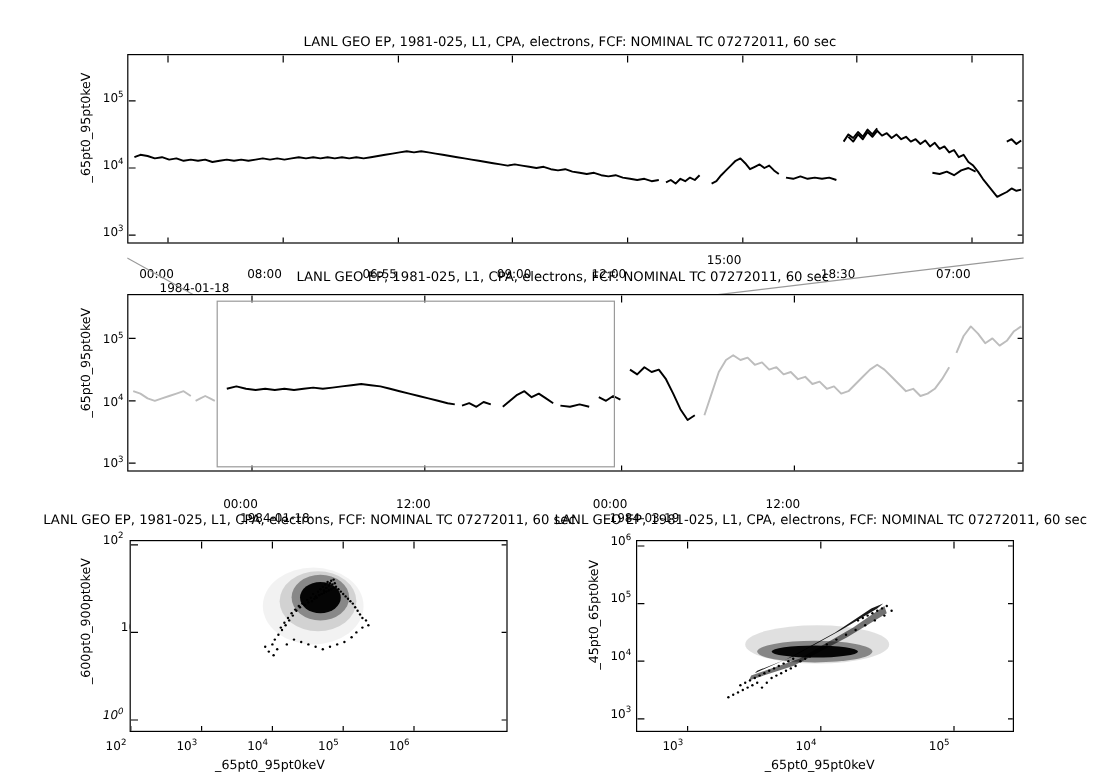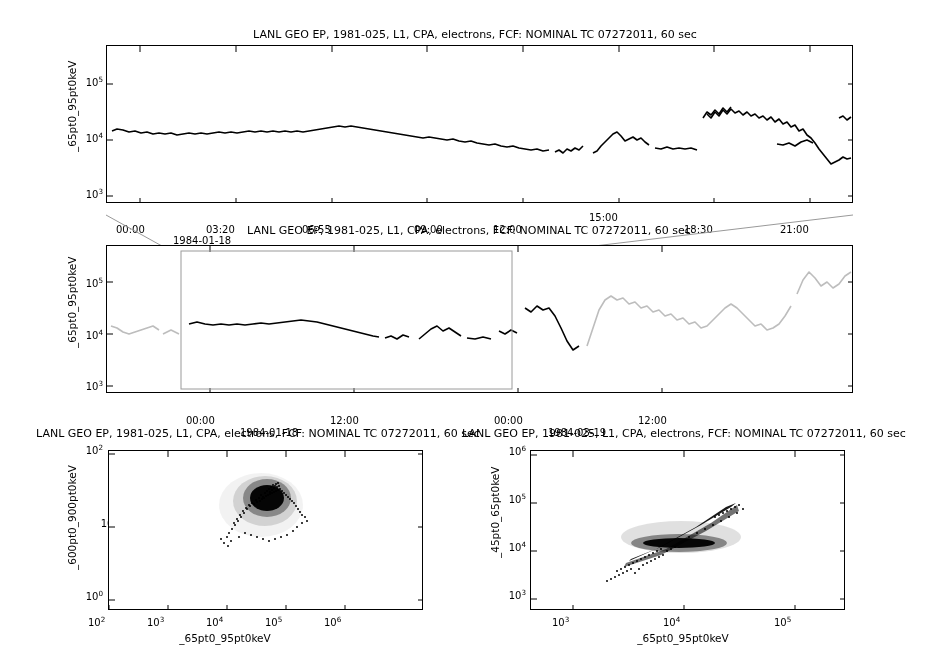--- a/index.html
+++ b/index.html
@@ -53,21 +53,20 @@
   .tick-y {
     position: absolute;
     font-size: 10px;
     white-space: nowrap;
     text-align: right;
   }
   .datelabel {
     position: absolute;
     font-size: 10px;
     white-space: nowrap;
-    margin-left: 40px;
   }
   sup {
     font-size: 0.72em;
     vertical-align: super;
     line-height: 0;
   }
   .connector {
     position: absolute;
     pointer-events: none;
   }
@@ -79,27 +78,27 @@
 <div class="panel">
   <div class="ptitle" style="left:253px; top:28px;">LANL GEO EP, 1981-025, L1, CPA, electrons, FCF: NOMINAL TC 07272011, 60 sec</div>
 
   <div class="ylabel" style="left:66px; top:152px;">_65pt0_95pt0keV</div>
 
   <div class="tick-y" style="left:73px; top:77px; width:30px;">10<sup>5</sup></div>
   <div class="tick-y" style="left:73px; top:133px; width:30px;">10<sup>4</sup></div>
   <div class="tick-y" style="left:73px; top:189px; width:30px;">10<sup>3</sup></div>
 
   <div class="tick-x" style="left:116px; top:224px; width:46px;">00:00</div>
-  <div class="tick-x" style="left:206px; top:224px; width:46px;">03:20</div>
+  <div class="tick-x" style="left:206px; top:224px; width:46px;">08:00</div>
   <div class="tick-x" style="left:302px; top:224px; width:46px;">06:55</div>
   <div class="tick-x" style="left:414px; top:224px; width:46px;">09:00</div>
   <div class="tick-x" style="left:493px; top:224px; width:46px;">12:00</div>
   <div class="tick-x" style="left:589px; top:212px; width:46px;">15:00</div>
   <div class="tick-x" style="left:684px; top:224px; width:46px;">18:30</div>
-  <div class="tick-x" style="left:780px; top:224px; width:46px;">21:00</div>
+  <div class="tick-x" style="left:780px; top:224px; width:46px;">07:00</div>
 
   <div class="datelabel" style="left:133px; top:235px;">1984-01-18</div>
 
   <div class="axis-frame" style="left:106px; top:45px; width:747px; height:158px;">
     <svg width="747" height="158" viewBox="0 0 747 158">
 
       <g stroke="#000" stroke-width="1">
         <line x1="0" y1="38" x2="6" y2="38"></line>
           <line x1="741" y1="38" x2="747" y2="38"></line>
         <line x1="0" y1="94" x2="6" y2="94"></line>
@@ -207,21 +206,21 @@
   </div>
 </div>
 
 <div class="panel">
   <div class="ptitle" style="left:36px; top:427px;">LANL GEO EP, 1981-025, L1, CPA, electrons, FCF: NOMINAL TC 07272011, 60 sec</div>
 
   <div class="ylabel" style="left:66px; top:570px;">_600pt0_900pt0keV</div>
 
   <div class="tick-y" style="left:73px; top:445px; width:30px;">10<sup>2</sup></div>
   <div class="tick-y" style="left:88px; top:518px; width:30px;">10<sup>1</sup></div>
-  <div class="tick-y" style="left:73px; top:591px; width:30px;">10<sup>0</sup></div>
+  <div class="tick-y" style="left:73px; top:591px; width:30px;font-style:italic;">10<sup>0</sup></div>
 
   <div class="tick-x" style="left:88px; top:617px; width:40px;">10<sup>2</sup></div>
   <div class="tick-x" style="left:147px; top:617px; width:40px;">10<sup>3</sup></div>
   <div class="tick-x" style="left:206px; top:617px; width:40px;">10<sup>4</sup></div>
   <div class="tick-x" style="left:265px; top:617px; width:40px;">10<sup>5</sup></div>
   <div class="tick-x" style="left:324px; top:617px; width:40px;">10<sup>6</sup></div>
 
   <div class="xlabel" style="left:155px; top:632px; width:140px;">_65pt0_95pt0keV</div>
 
   <div class="axis-frame" style="left:108px; top:450px; width:315px; height:160px;">

